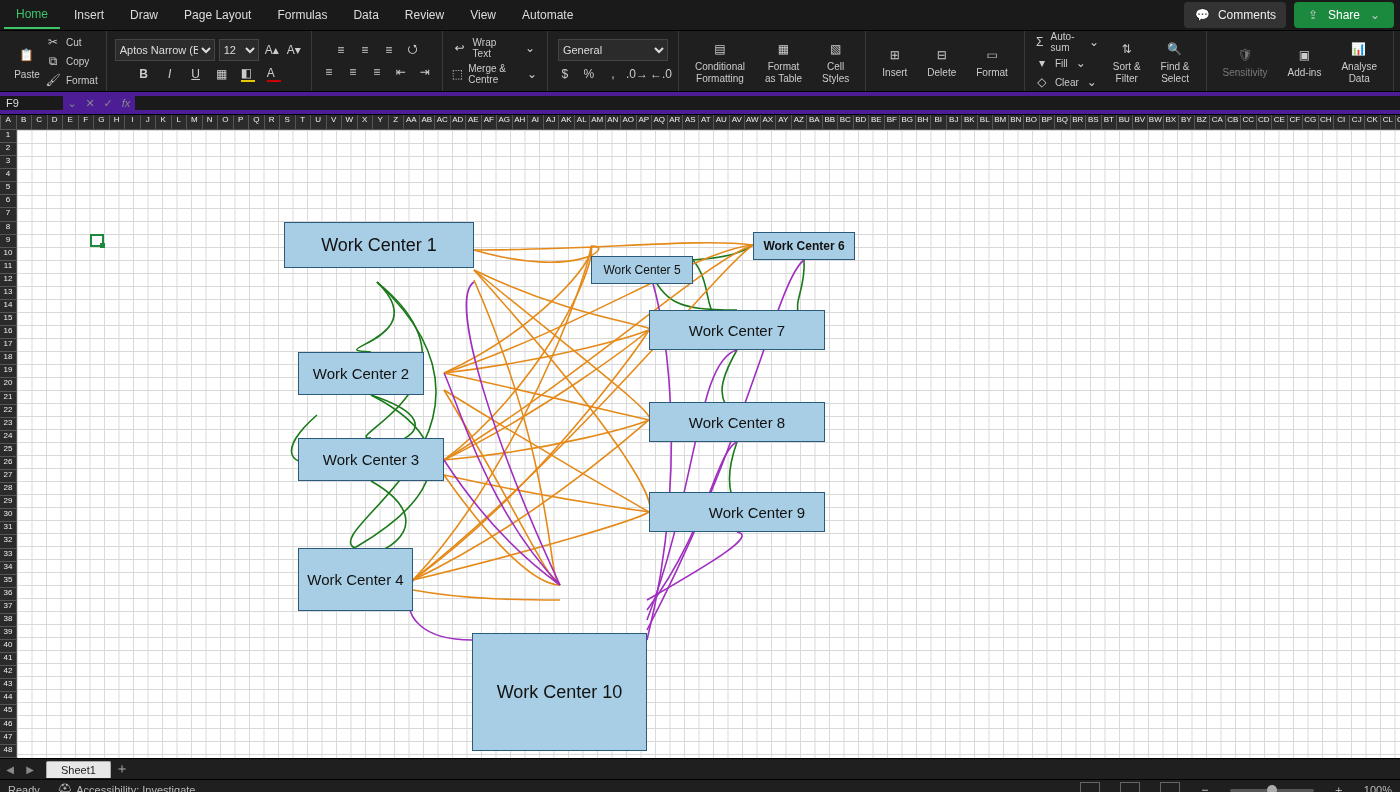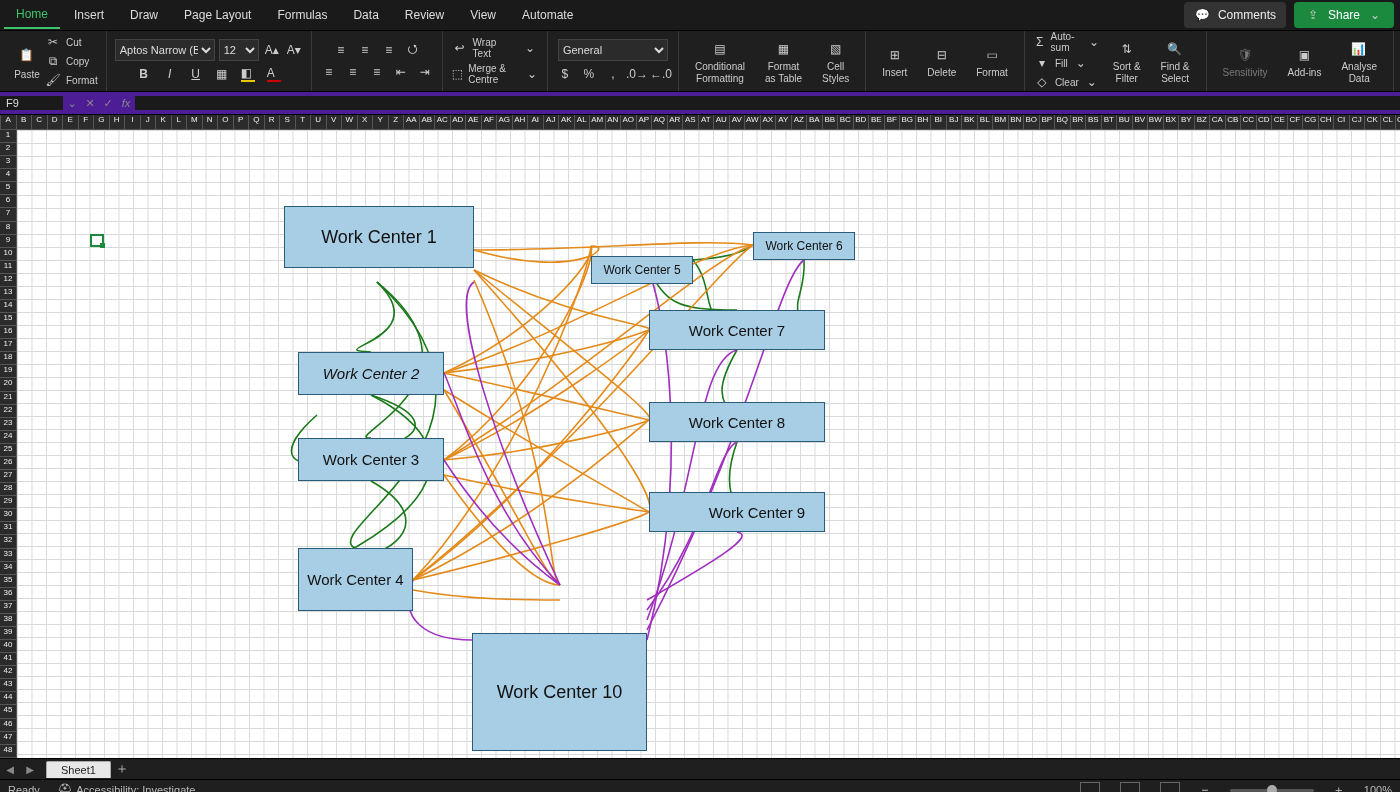--- a/index.html
+++ b/index.html
@@ -472,26 +472,26 @@
         <path d="M630 500 C730 310,760 150,787 130" stroke="#a02fbf"></path>
         <path d="M630 490 C680 360,680 230,720 220" stroke="#a02fbf"></path>
         <path d="M630 480 C690 400,700 320,720 312" stroke="#a02fbf"></path>
         <path d="M630 470 C700 430,740 405,720 402" stroke="#a02fbf"></path>
 
         <path d="M300 285 C260 320,270 340,310 330" stroke="#1a7a1a"></path>
       </g>
     </svg>
 
     <div id="wc-slot">
-        <div class="wc big" style="left: 267px; top: 76px; width: 190px; height: 62px;">Work Center 1</div>
-        <div class="wc med" style="left: 281px; top: 222px; width: 146px; height: 43px; font-style: italic;">Work Center 2</div>
+        <div class="wc big" style="left: 267px; top: 92px; width: 190px; height: 46px;">Work Center 1</div>
+        <div class="wc med" style="left: 281px; top: 222px; width: 126px; height: 43px;">Work Center 2</div>
         <div class="wc med" style="left: 281px; top: 308px; width: 146px; height: 43px;">Work Center 3</div>
         <div class="wc med" style="left: 281px; top: 418px; width: 115px; height: 63px;">Work Center 4</div>
         <div class="wc sm" style="left: 574px; top: 102px; width: 102px; height: 28px; margin-top: 24px;">Work Center 5</div>
-        <div class="wc sm" style="left: 736px; top: 102px; width: 102px; height: 28px;">Work Center 6</div>
+        <div class="wc sm" style="left: 736px; top: 102px; width: 102px; height: 28px; font-weight: bold;">Work Center 6</div>
         <div class="wc med" style="left: 632px; top: 180px; width: 176px; height: 40px;">Work Center 7</div>
         <div class="wc med" style="left: 632px; top: 272px; width: 176px; height: 40px;">Work Center 8</div>
         <div class="wc med" style="left: 632px; top: 362px; width: 176px; height: 40px; padding-left: 40px;">Work Center 9</div>
         <div class="wc big" style="left: 455px; top: 455px; width: 175px; height: 118px; margin-top: 48px;">Work Center 10</div>
       </div>
   </div>
 </div>
 
 <div class="tabbar">
   <div class="nav-arrow">◀</div>

